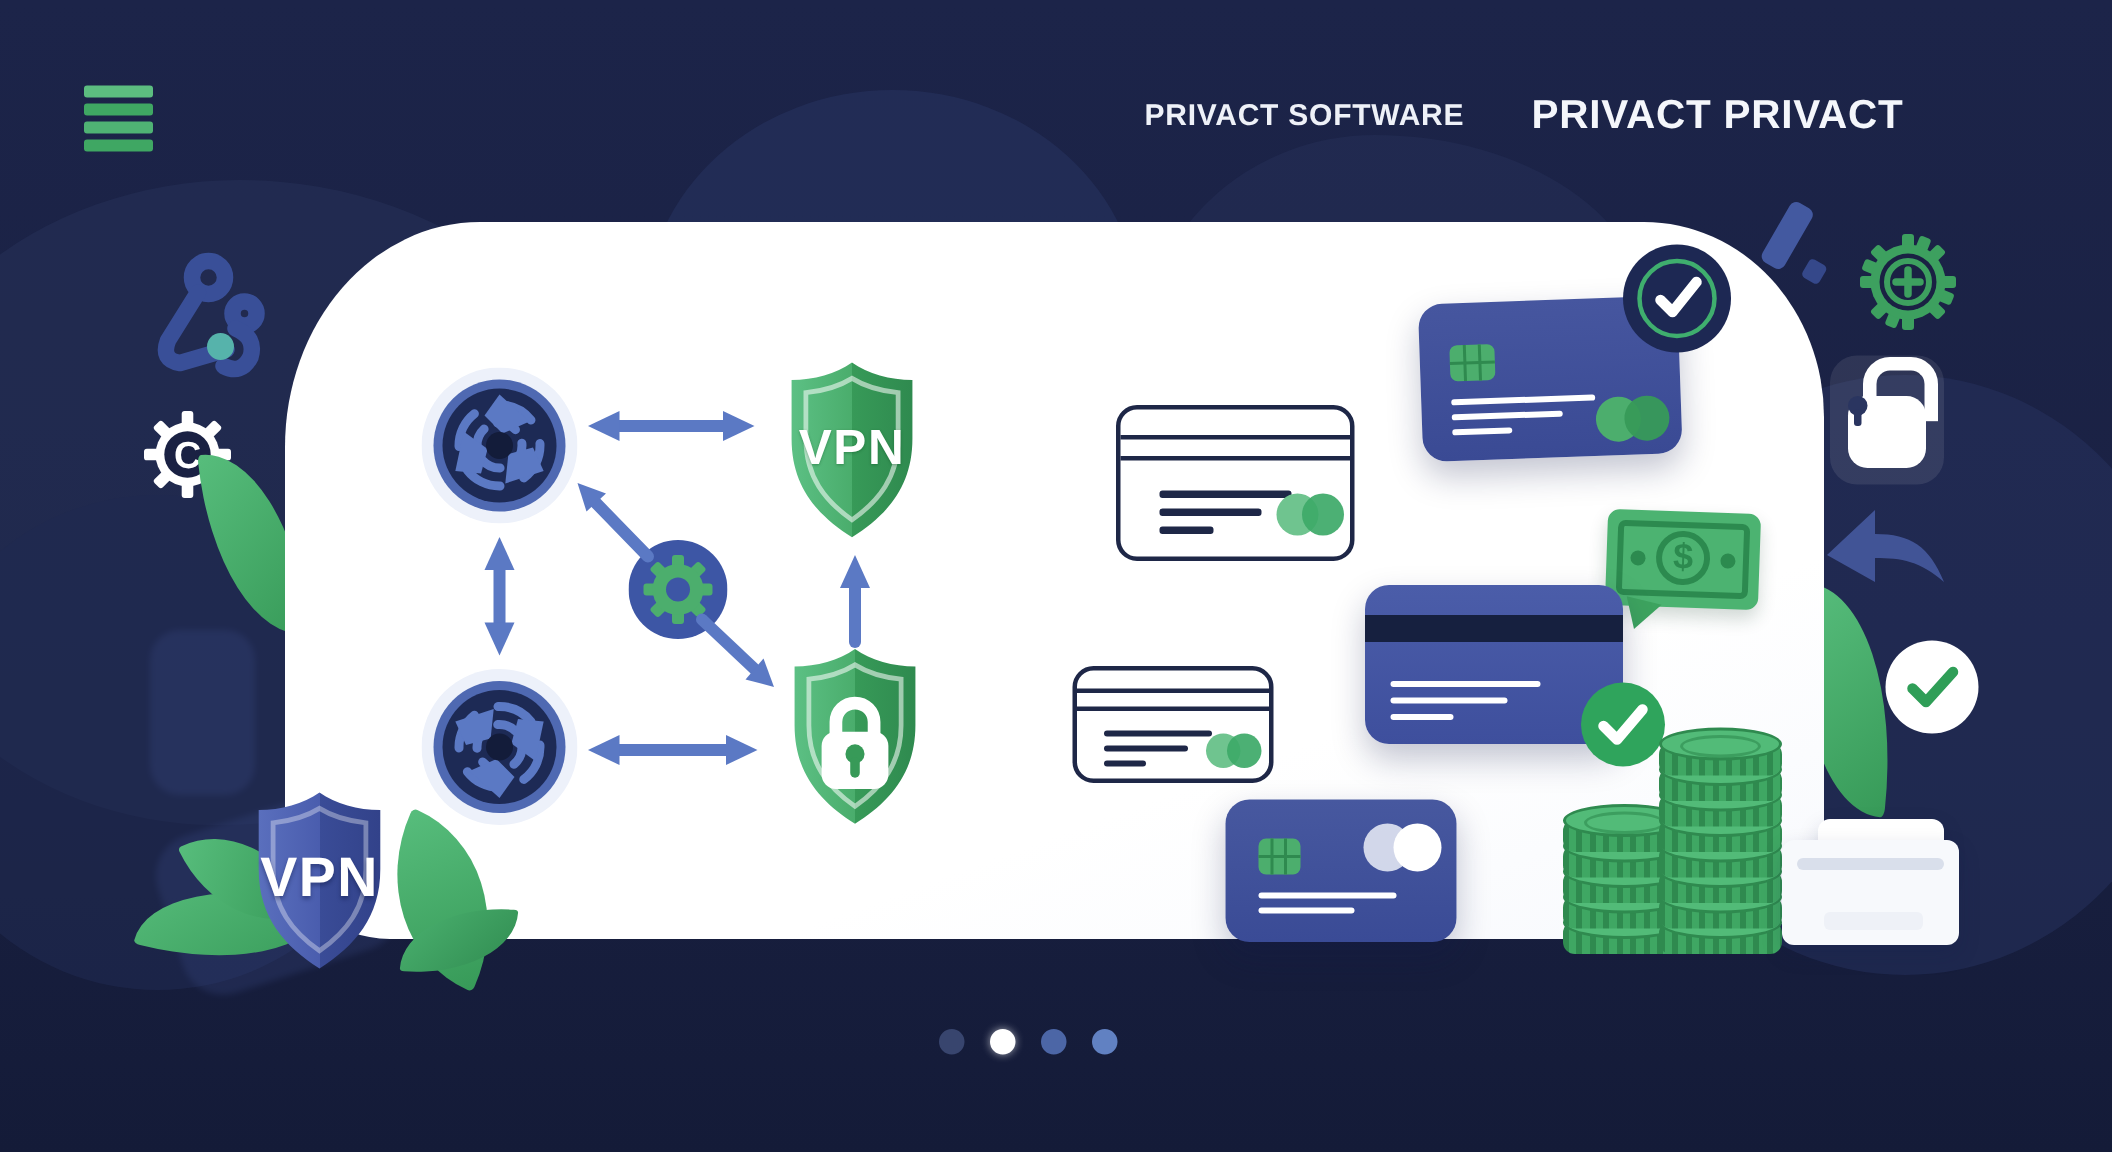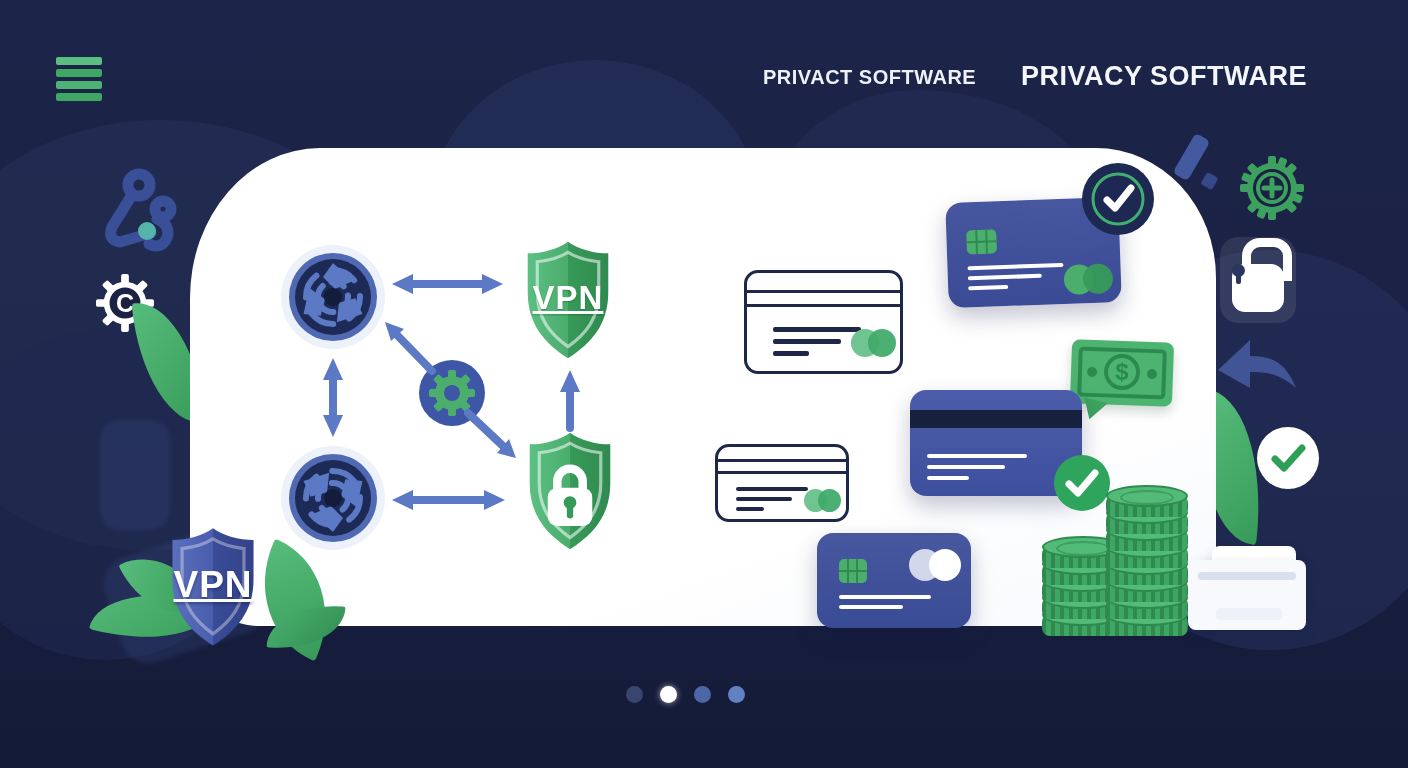--- a/index.html
+++ b/index.html
@@ -29,21 +29,21 @@
   .title{left:1021px;top:61px;font-size:27px;font-weight:bold;color:#f4f6fb;letter-spacing:.5px;}
 
   
   .card-blob{left:190px;top:148px;width:1026px;height:478px;background:linear-gradient(160deg,#ffffff 70%,#f7f9fd 100%);
              border-radius:130px 120px 64px 70px / 150px 130px 60px 66px;z-index:2;}
 
   
   .layer{z-index:3;}
   .globe{width:104px;height:104px;}
   .shield-wrap{width:106px;height:128px;}
-  .shield-label{position:absolute;left:0;width:100%;text-align:center;color:#fff;font-weight:bold;text-decoration:underline;}
+  .shield-label{position:absolute;left:0;width:100%;text-align:center;color:#fff;font-weight:bold;}
   .vpn-shield-text{top:42px;font-size:33px;letter-spacing:1px;text-shadow:0 1px 2px rgba(0,60,20,.35);}
   .badge-text{top:40px;font-size:37px;letter-spacing:1px;text-shadow:0 2px 3px rgba(10,20,60,.4);}
 
   
   .ocard{background:#fff;border:3px solid #1e2747;border-radius:14px;}
   .ocard .stripe{position:absolute;left:0;right:0;height:0;border-top:3px solid #1e2747;}
   .dline{position:absolute;background:#1e2747;height:5px;border-radius:2px;}
   .gcirc{position:absolute;border-radius:50%;}
 
   
@@ -99,21 +99,21 @@
   <div class="faint-shape" style="left:100px;top:420px;width:70px;height:110px;border-radius:20px;"></div>
   <div class="faint-shape" style="left:110px;top:540px;width:150px;height:110px;border-radius:28px;transform:rotate(-18deg);"></div>
 
   <div class="abs logo hdr">
     <span></span>
       <span></span>
       <span></span>
       <span></span>
   </div>
   <div class="abs tagline txt hdr">PRIVACT SOFTWARE</div>
-  <div class="abs title txt hdr">PRIVACY SOFTWARE</div>
+  <div class="abs title txt hdr">PRIVACT PRIVACT</div>
 
   <svg class="abs" style="left:95px;top:165px;z-index:1;" width="100" height="100" viewBox="0 0 100 100">
     <g fill="none" stroke="#3c54a0" stroke-width="11" stroke-linecap="round" stroke-linejoin="round" opacity=".9">
       <circle cx="44" cy="20" r="11"></circle>
       <path d="M37 30 L17 62 Q12 75 25 77 L56 68"></path>
       <circle cx="68" cy="44" r="8"></circle>
       <path d="M62 54 Q76 60 72 73 Q66 85 54 79"></path>
     </g>
     <circle cx="52" cy="66" r="9" fill="#56b3ab"></circle>
   </svg>

